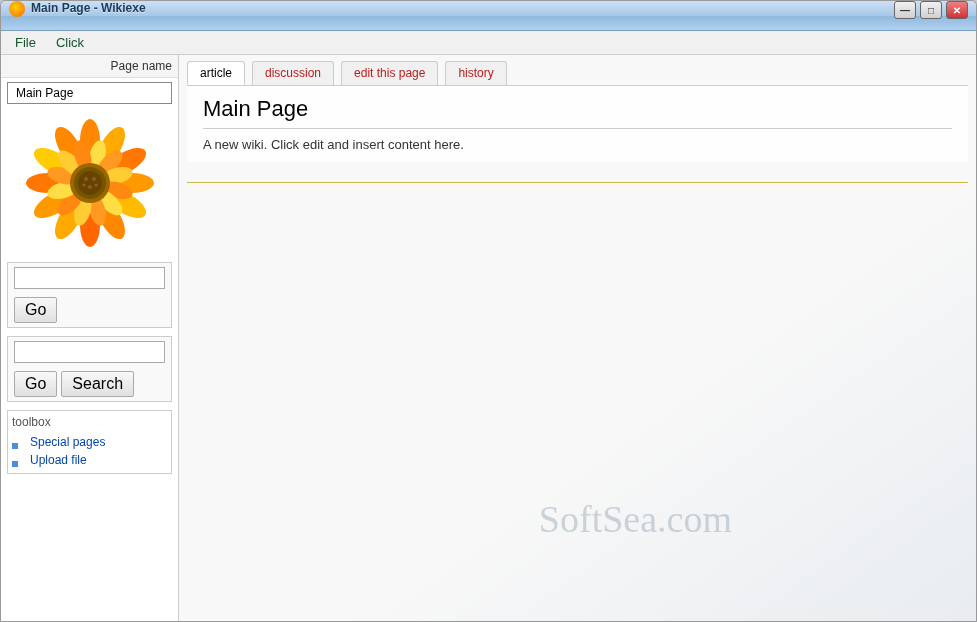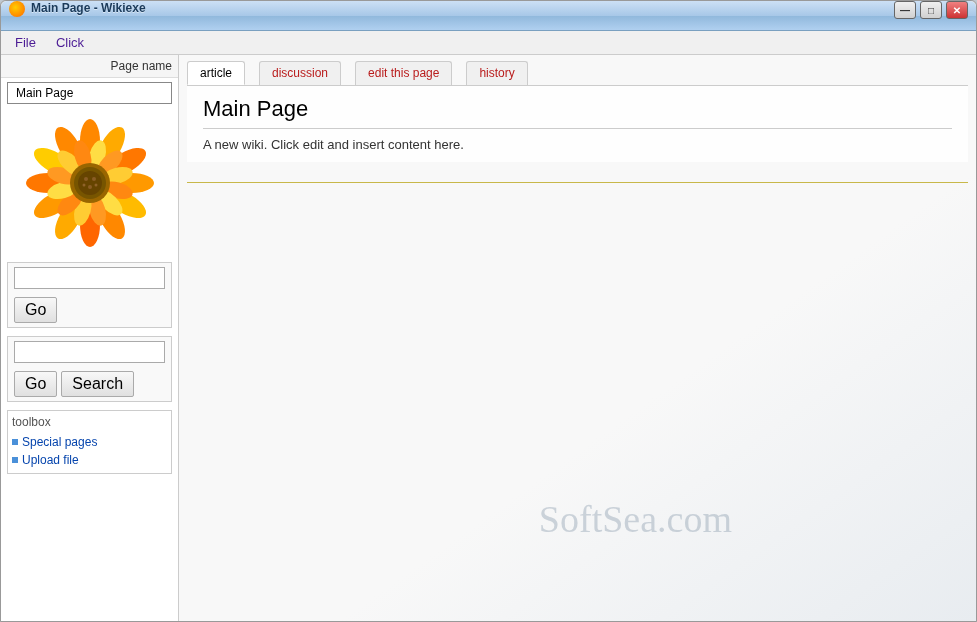--- a/index.html
+++ b/index.html
@@ -77,21 +77,21 @@
       height: 24px;
       display: flex;
       align-items: center;
       padding: 0 4px;
       border-bottom: 1px solid #ccc;
     }
 
     .menu-item {
       padding: 3px 10px;
       cursor: pointer;
-      color: #4c1d95;
+      color: #14532d;
       font-size: 13px;
     }
 
     
     .main-content {
       display: flex;
       flex: 1;
       overflow: hidden;
     }
 
@@ -187,22 +187,22 @@
     }
 
     .toolbox-title {
       font-size: 12px;
       color: #555;
       margin-bottom: 4px;
     }
 
     .toolbox-link {
       display: flex;
-      align-items: center;
-      gap: 4px;
+      align-items: flex-end;
+      gap: 12px;
       padding: 2px 0;
       font-size: 12px;
       color: #0645ad;
       cursor: pointer;
       text-decoration: none;
     }
 
     .toolbox-bullet {
       width: 6px;
       height: 6px;
@@ -230,21 +230,21 @@
       color: rgba(120,140,160,0.35);
       font-family: Georgia, serif;
       pointer-events: none;
       white-space: nowrap;
     }
 
     
     .tabs-bar {
       display: flex;
       padding: 6px 8px 0 8px;
-      gap: 14px;
+      gap: 7px;
     }
 
     .tab {
       padding: 4px 12px;
       border: 1px solid #ccc;
       border-bottom: none;
       background: #f0f0f0;
       cursor: pointer;
       font-size: 12px;
       color: #b91c1c;

